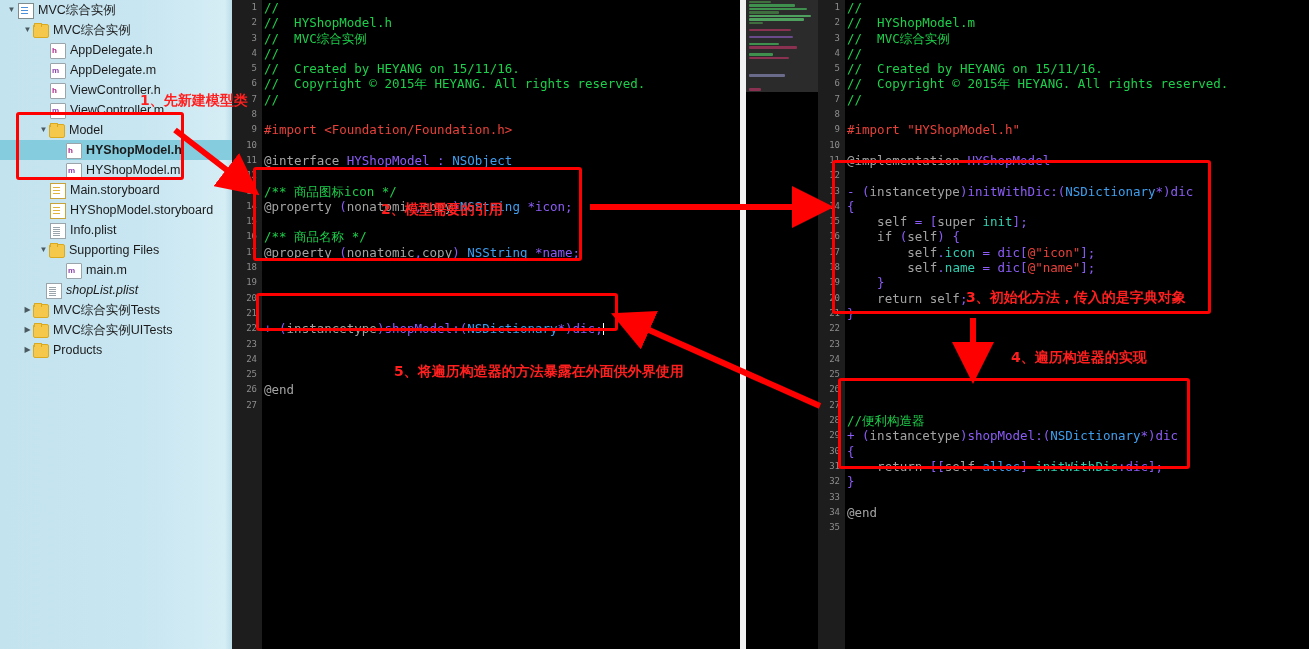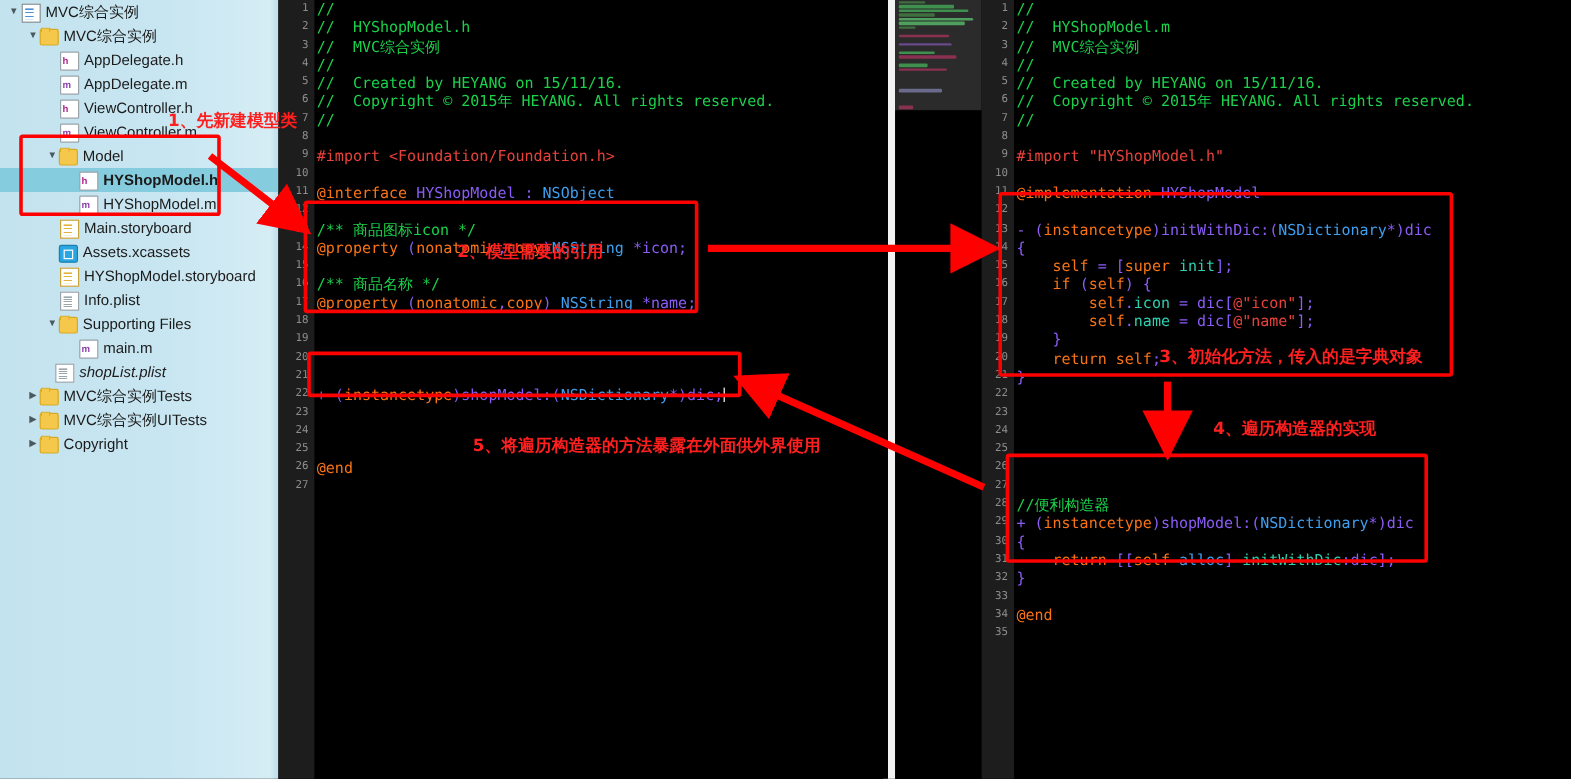--- a/index.html
+++ b/index.html
@@ -42,21 +42,21 @@
   .gutter{position:absolute;top:0;background:#1d1d1d;color:#8d8d8d;
      font-family:"DejaVu Sans Mono",monospace;font-size:9px;text-align:right;}
   .gutter .gl{height:15.3px;line-height:15.3px;padding-right:5px;}
   .pane{position:absolute;top:0;background:#000;color:#e8e8e8;
      font-family:"DejaVu Sans Mono",monospace;font-size:12.5px;white-space:pre;}
   .pane .cl{height:15.3px;line-height:15.3px;}
 
   
   .c-cmt{color:#1bd04a;}
   .c-pre{color:#e8413a;}
-  .c-kw{color:#f97316;}
+  .c-kw{color:#a3a3a3;}
   .c-type{color:#3f9fef;}
   .c-plain{color:#8b5cf6;}
   .c-str{color:#e8413a;}
   .c-mem{color:#2ecfb0;}
 
   
   #minimap{position:absolute;left:746px;top:0;width:72px;height:92px;background:#2b2b2b;}
   #minimap .mrow{height:2.6px;margin:0.9px 0 0 3px;border-radius:1px;}
   #minimap-blank{position:absolute;left:746px;top:92px;width:72px;height:557px;background:#000;}
   #mm-gap-l{position:absolute;left:740px;top:0;width:6px;height:649px;background:#f2f2f2;}
@@ -132,25 +132,20 @@
           </span>
           <span class="lbl">HYShopModel.m</span>
         </div>
         <div class="row" style="padding-left: 38px;">
           <span class="tw none">·</span>
           <span class="ic ic-sb"></span>
           <span class="lbl">Main.storyboard</span>
         </div>
         <div class="row" style="padding-left: 38px;">
           <span class="tw none">·</span>
-          <span class="ic ic-assets"></span>
-          <span class="lbl">Assets.xcassets</span>
-        </div>
-        <div class="row" style="padding-left: 38px;">
-          <span class="tw none">·</span>
           <span class="ic ic-sb"></span>
           <span class="lbl">HYShopModel.storyboard</span>
         </div>
         <div class="row" style="padding-left: 38px;">
           <span class="tw none">·</span>
           <span class="ic ic-plist"></span>
           <span class="lbl">Info.plist</span>
         </div>
         <div class="row" style="padding-left: 38px;">
           <span class="tw">▼</span>
@@ -175,21 +170,21 @@
           <span class="lbl">MVC综合实例Tests</span>
         </div>
         <div class="row" style="padding-left: 22px;">
           <span class="tw">▶</span>
           <span class="ic ic-folder"></span>
           <span class="lbl">MVC综合实例UITests</span>
         </div>
         <div class="row" style="padding-left: 22px;">
           <span class="tw">▶</span>
           <span class="ic ic-folder"></span>
-          <span class="lbl">Copyright</span>
+          <span class="lbl">Products</span>
         </div>
       </div>
   </div>
 
   <div id="mm-gap-l2"></div>
   <div id="mm-gap-l"></div>
   <div id="minimap">
       <div class="mrow" style="width: 22px; background: rgb(63, 111, 63);"></div>
       <div class="mrow" style="width: 46px; background: rgb(63, 143, 79);"></div>
       <div class="mrow" style="width: 58px; background: rgb(63, 143, 79);"></div>

